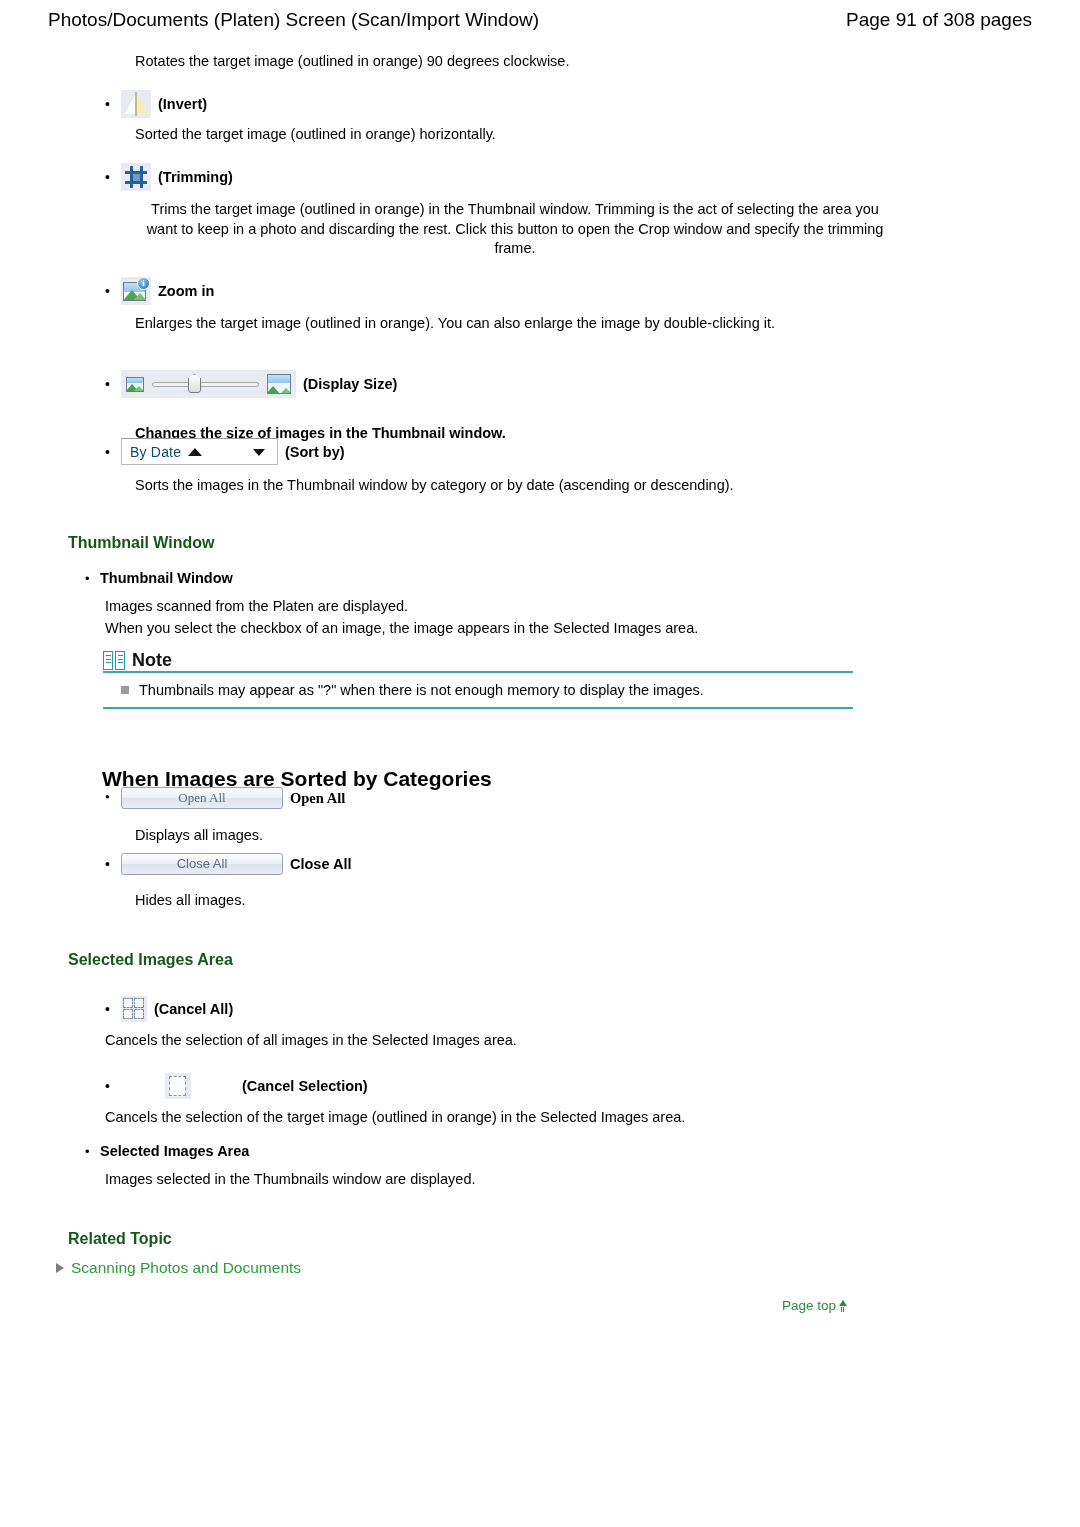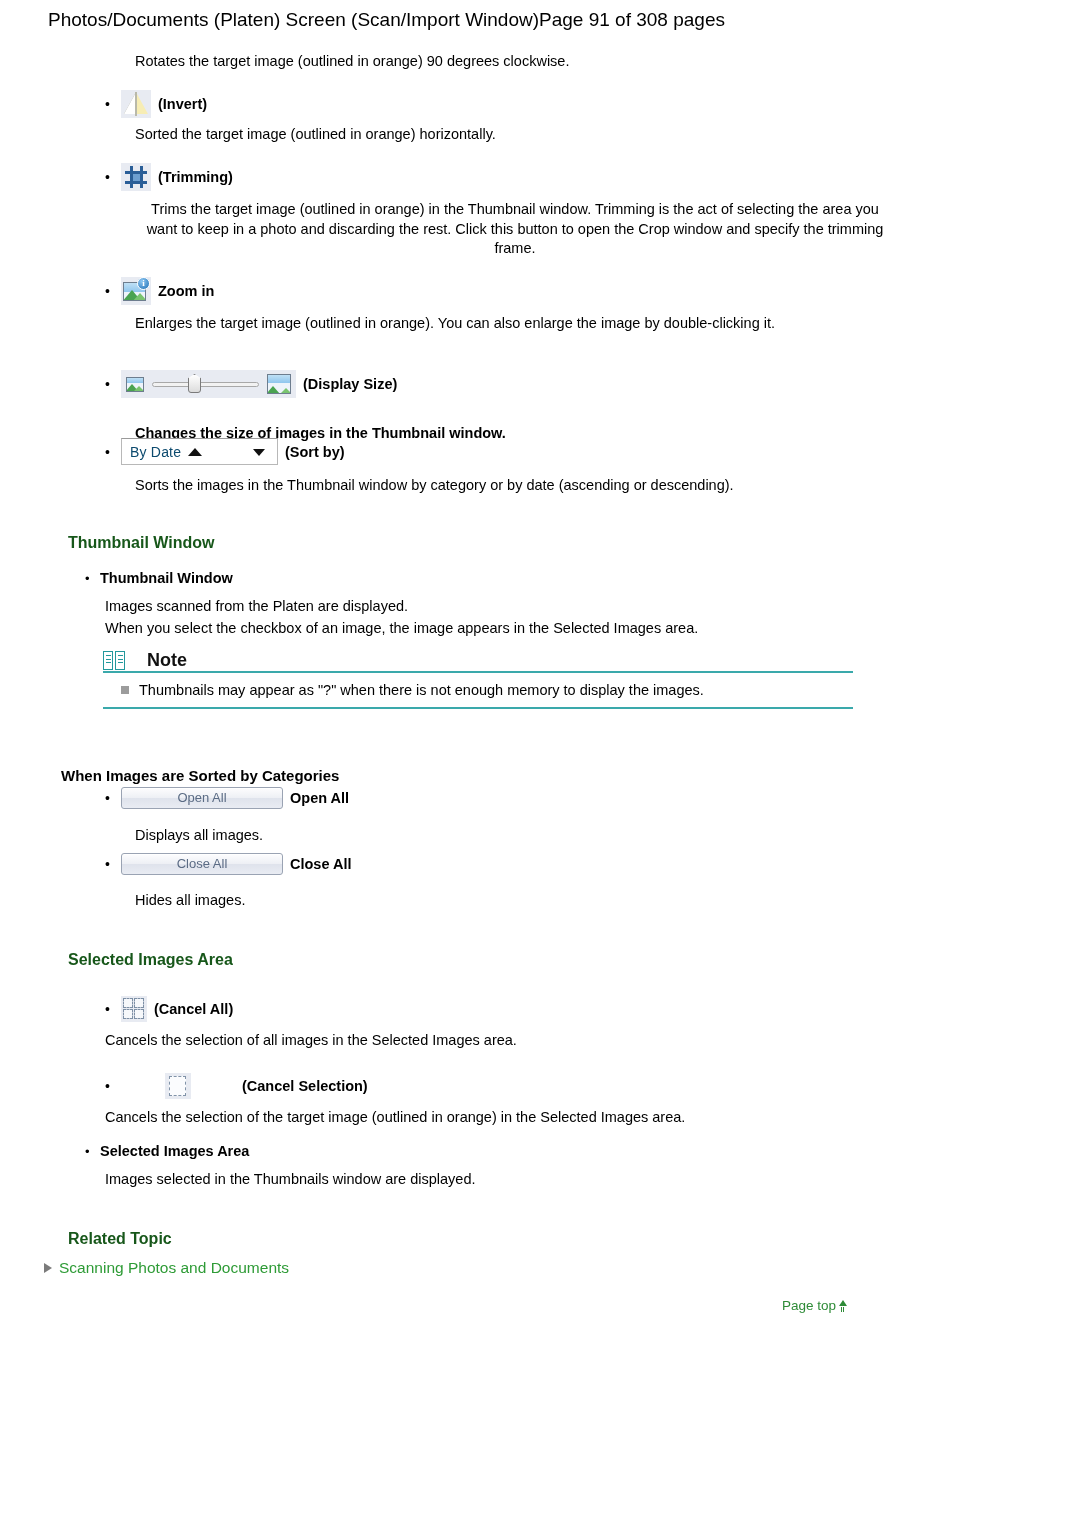--- a/index.html
+++ b/index.html
@@ -18,20 +18,21 @@
 
   
   .page-header {
     position: absolute;
     top: 0;
     left: 0;
     width: 1080px;
     height: 36px;
     display: flex;
     align-items: center;
+    justify-content: space-between;
     padding: 4px 48px 0 48px;
     box-sizing: border-box;
   }
   .header-title {
     font-size: 19px;
     color: #000;
     white-space: nowrap;
   }
   .header-page {
     font-size: 19px;
@@ -281,35 +282,35 @@
   }
 
   
   .sec-head {
     font-size: 16px;
     font-weight: bold;
     color: #17571a;
     margin-left: 68px;
   }
   .sub-head {
-    font-size: 15px;
+    font-size: 21px;
     font-weight: bold;
     color: #000;
-    margin-left: 61px;
+    margin-left: 102px;
   }
 
   
   .note-box {
     margin-left: 103px;
     width: 750px;
   }
   .note-title {
     display: flex;
     align-items: center;
-    gap: 22px;
+    gap: 7px;
   }
   .note-title .note-word {
     font-size: 18px;
     font-weight: bold;
     color: #111;
   }
   .book-ico {
     width: 22px; height: 19px;
     position: relative;
   }
@@ -396,21 +397,21 @@
     width: 17px; height: 20px;
     border: 1px dashed #8193a8;
     box-sizing: border-box;
     background: #fbfcfe;
   }
 
   
   .rel-link {
     display: flex;
     align-items: center;
-    margin-left: 44px;
+    margin-left: 56px;
     gap: 7px;
   }
   .rel-link .arrow {
     width: 0; height: 0;
     border-top: 5px solid transparent;
     border-bottom: 5px solid transparent;
     border-left: 8px solid #7b7b7b;
   }
   .rel-link .rl-text {
     font-size: 15.5px;
@@ -561,21 +562,21 @@
   <div class="note-rule"></div>
   <div class="note-item">
     <span class="sq"></span>
     <span class="nt-text">Thumbnails may appear as "?" when there is not enough memory to display the images.</span>
   </div>
   <div class="note-rule"></div>
 </div>
 
 <div class="abs sub-head" style="top:767px;">When Images are Sorted by Categories</div>
 
-<div class="abs bullet-row" style="top:787px;">
+<div class="abs bullet-row" style="top:787px;font-family:Liberation Serif, serif;">
   <span class="bullet-dot"></span>
   <span class="win-btn">Open All</span>
   <span class="row-label">Open All</span>
 </div>
 <div class="abs body-text ind-135" style="top:826px;">Displays all images.</div>
 
 <div class="abs bullet-row" style="top:853px;">
   <span class="bullet-dot"></span>
   <span class="win-btn">Close All</span>
   <span class="row-label">Close All</span>

